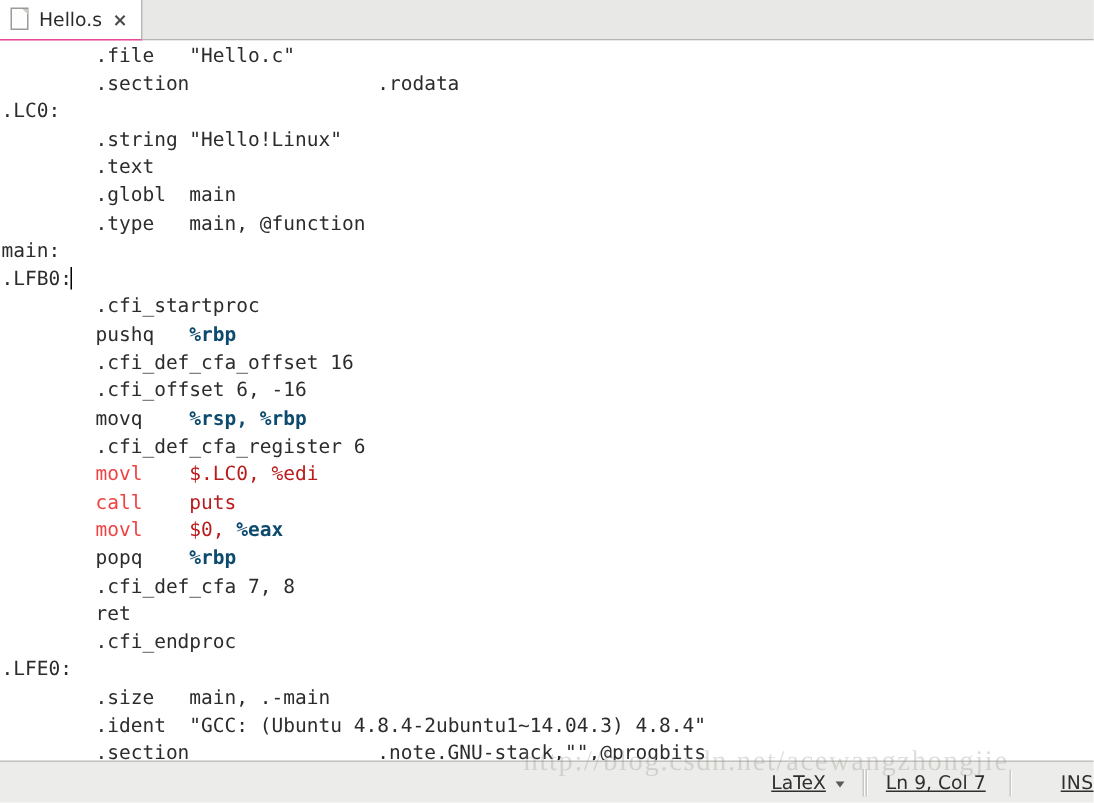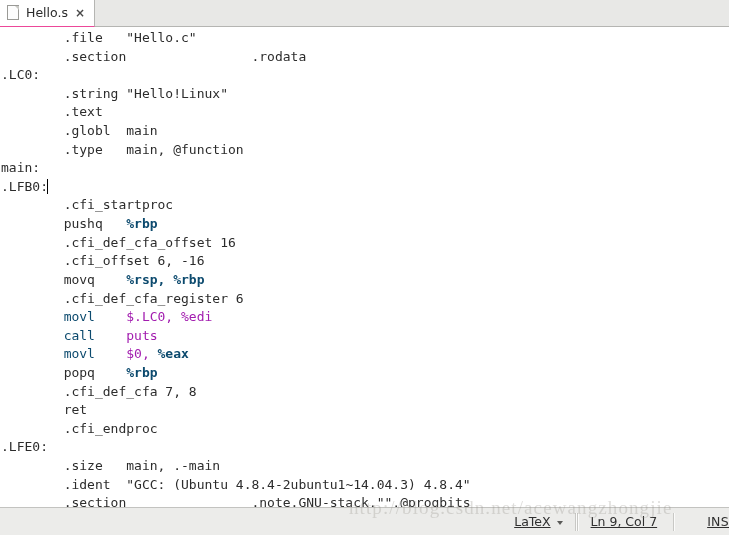--- a/index.html
+++ b/index.html
@@ -113,22 +113,22 @@
     line-height: 18.62px;
     color: #2c2c2c;
     white-space: pre;
     tab-size: 8;
     -moz-tab-size: 8;
   }
   .code .ln {
     display: block;
     height: 18.62px;
   }
-  .kw      { color: #0c4a6e; }
-  .kw2     { color: #a21caf; margin-top: 32px; }
+  .kw      { color: #ef4444; }
+  .kw2     { color: #b91c1c; margin-top: 32px; }
   .reg     { color: #0c4a6e; font-weight: bold; }
   .plain   { color: #2c2c2c; }
 
   .caret {
     display: inline-block;
     width: 1px;
     height: 15px;
     background: #000000;
     vertical-align: -3px;
     margin-left: -1px;

